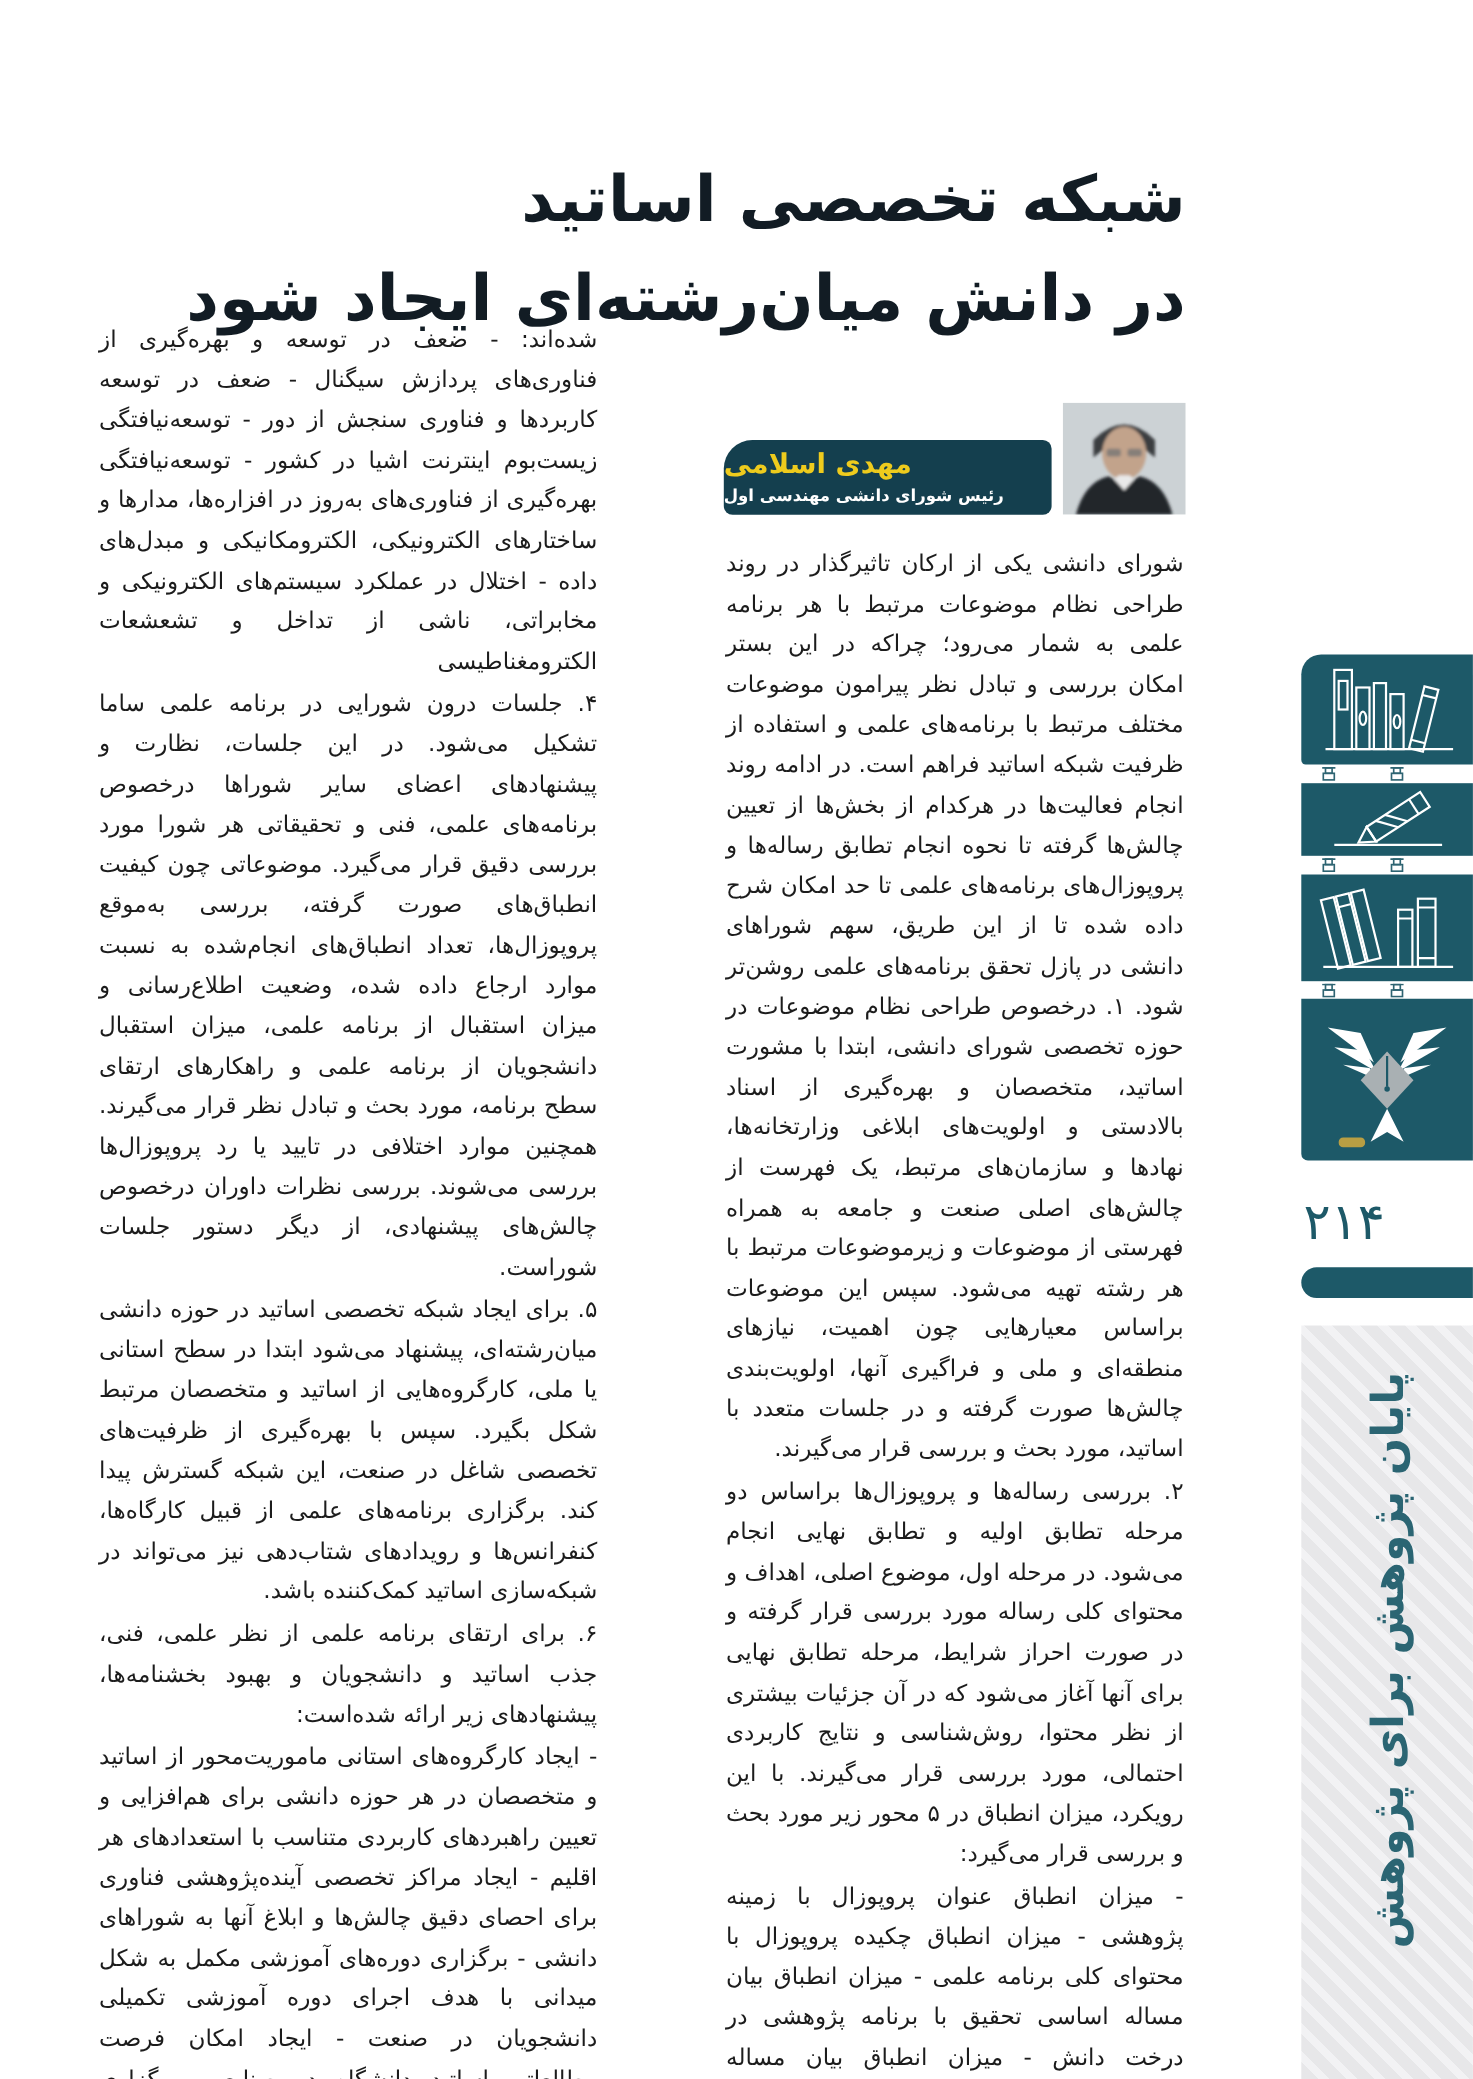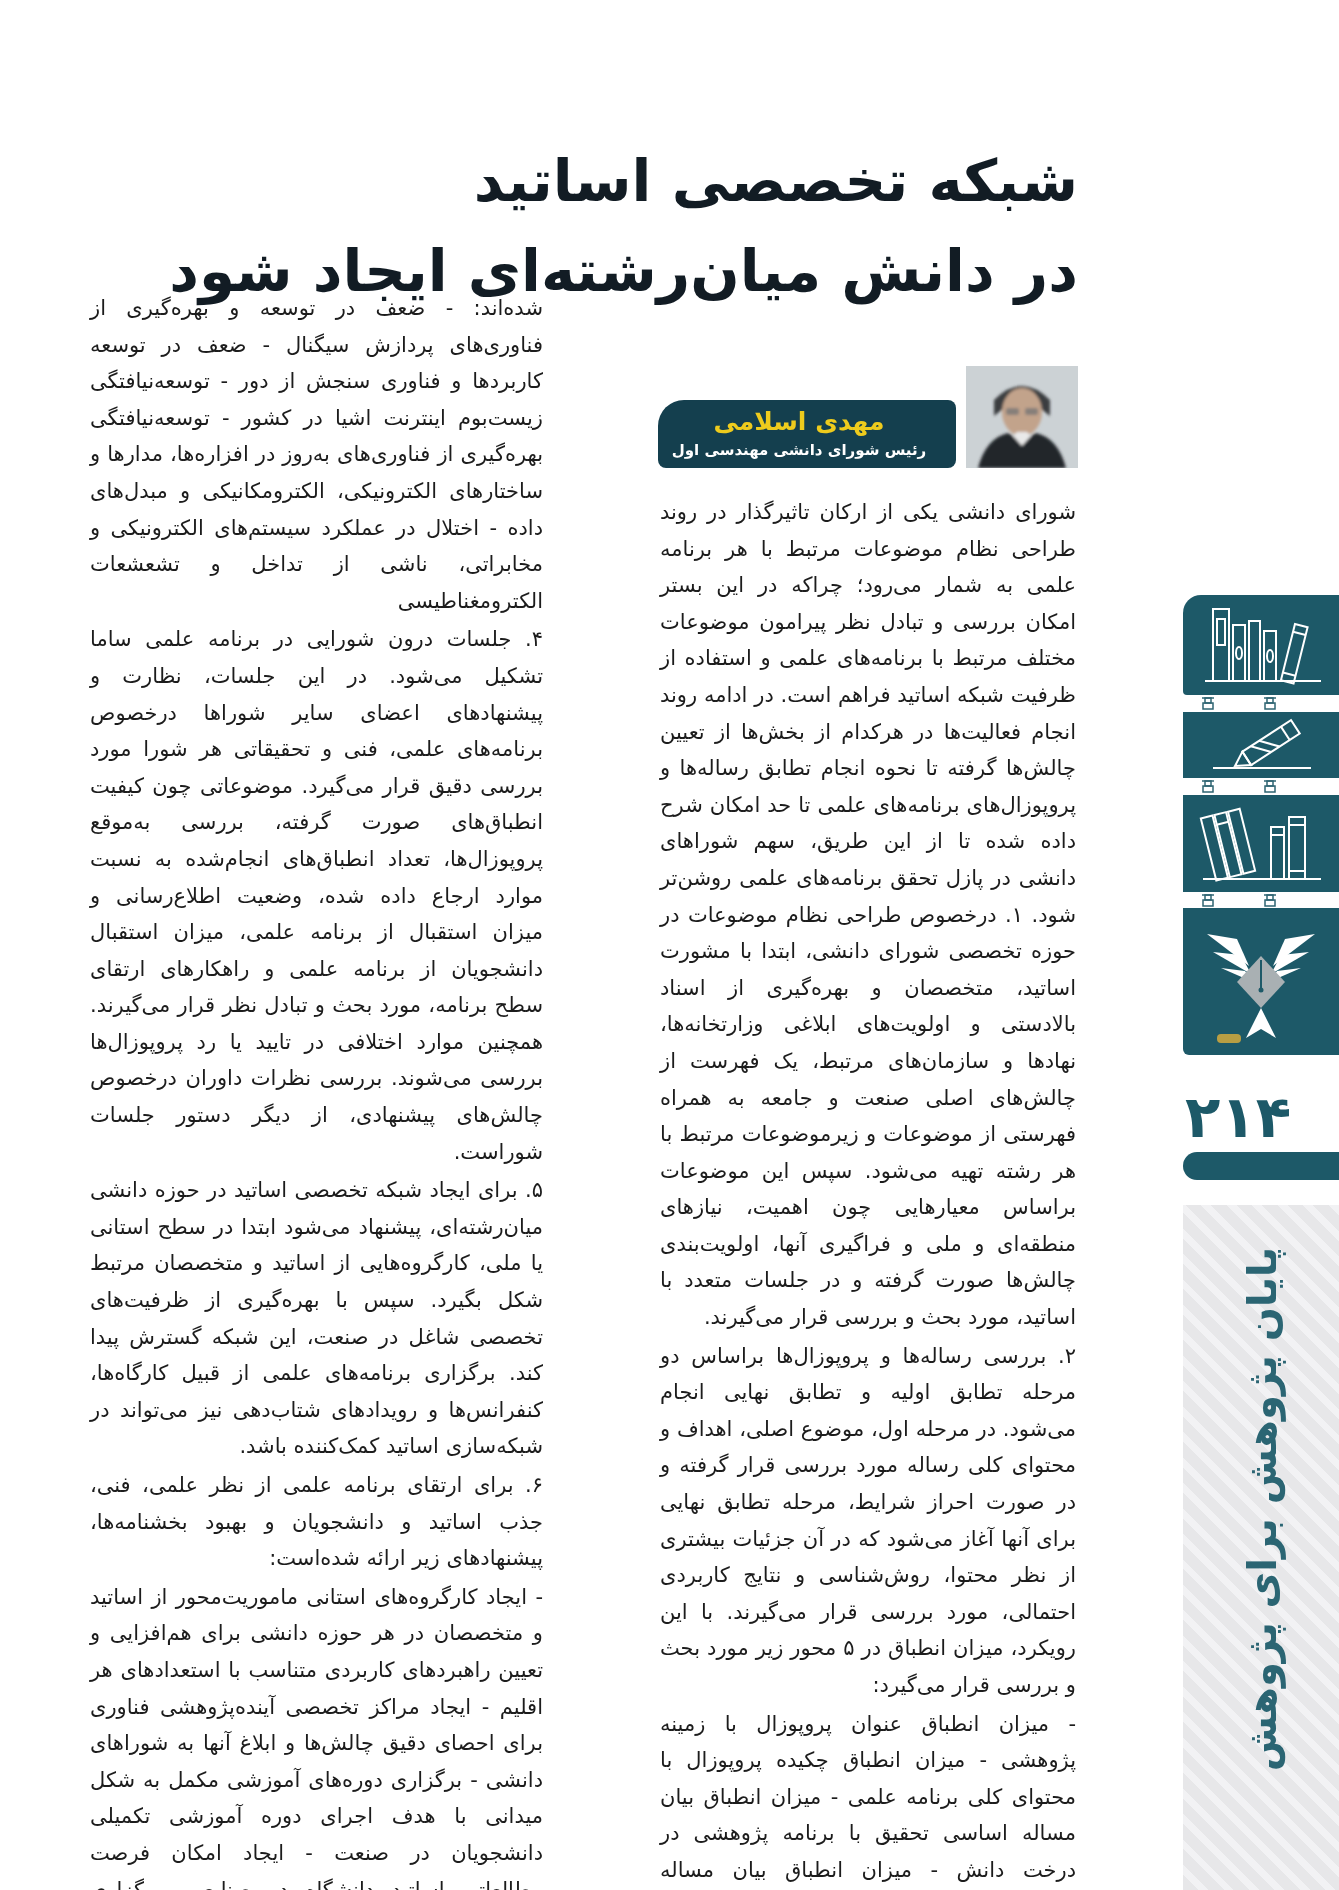--- a/index.html
+++ b/index.html
@@ -17,21 +17,21 @@
     color:var(--headline,#121c24);font-weight:bold;
   }
   .headline div{font-size:58px;line-height:90px;white-space:nowrap;letter-spacing:-1px;}
 
   
   .byline{position:absolute;left:658px;top:366px;width:420px;height:102px;}
   .byline-box{
     position:absolute;left:0;bottom:0;width:298px;height:68px;
     background:var(--badge-teal,#143f4e);
     border-radius:26px 8px 8px 8px;
-    direction:rtl;text-align:center;
+    direction:rtl;text-align:left;
     padding:7px 16px 0 0;box-sizing:border-box;color:#fff;
   }
   .byline-name{color:var(--name-yellow,#eecb1d);font-size:25px;font-weight:bold;line-height:30px;}
   .byline-title{font-size:15px;line-height:26px;font-weight:bold;}
   .byline-photo{position:absolute;right:0;top:0;width:112px;height:102px;overflow:hidden;}
 
   
   .col{
     position:absolute;direction:rtl;text-align:justify;
     color:var(--body-text,#1c1c1c);
@@ -49,21 +49,21 @@
   .sb-b3{top:795px;height:97px;}
   .sb-b4{top:908px;height:147px;border-radius:0 0 0 6px;}
   .sb-block svg{display:block;width:100%;height:100%;}
   .sb-gap{position:absolute;left:0;width:156px;height:16px;}
   .g1{top:696px}.g2{top:779px}.g3{top:893px}
   .sb-gap svg{position:absolute;top:1px;}
   .peg1{left:18px}.peg2{left:80px}
 
   .page-number{
     position:absolute;left:2px;top:1083px;
-    color:var(--teal,#1d5968);font-size:58px;font-weight:bold;direction:rtl;
+    color:var(--teal,#1d5968);font-size:46px;font-weight:normal;direction:rtl;
   }
   .sb-bar{
     position:absolute;left:0;top:1152px;width:156px;height:28px;
     background:var(--teal,#1d5968);border-radius:14px 0 0 14px;
   }
   .vbanner{
     position:absolute;left:0;top:1205px;width:156px;height:685px;overflow:hidden;
     background:repeating-linear-gradient(45deg,
       var(--banner-grey,#e7e7e9) 0 11px, #f2f2f4 11px 18px);
   }

